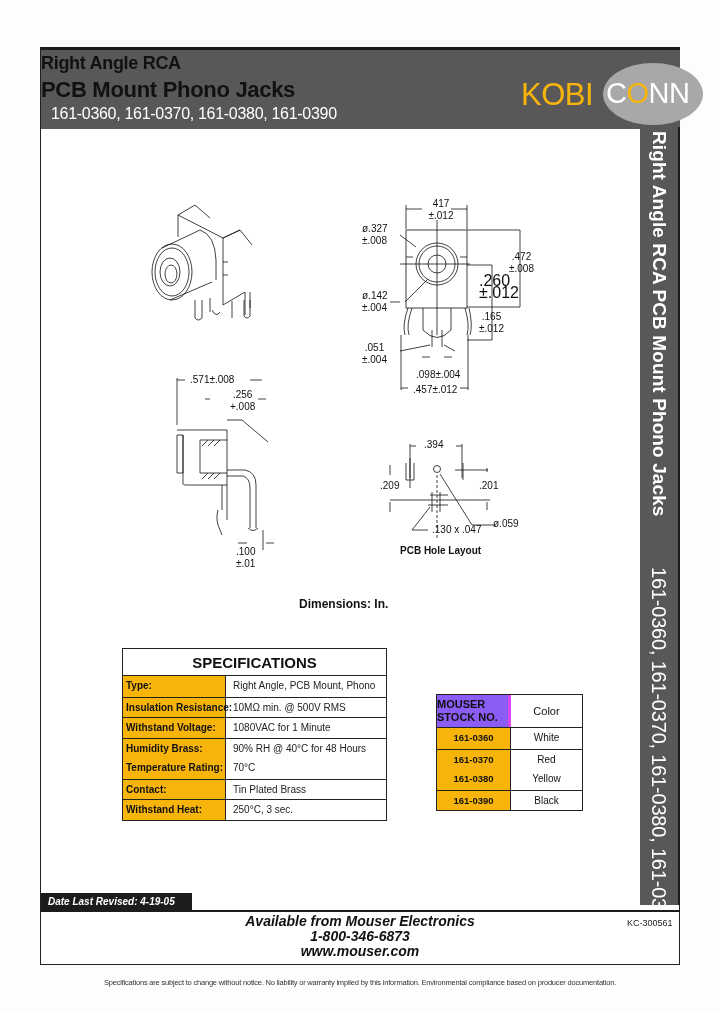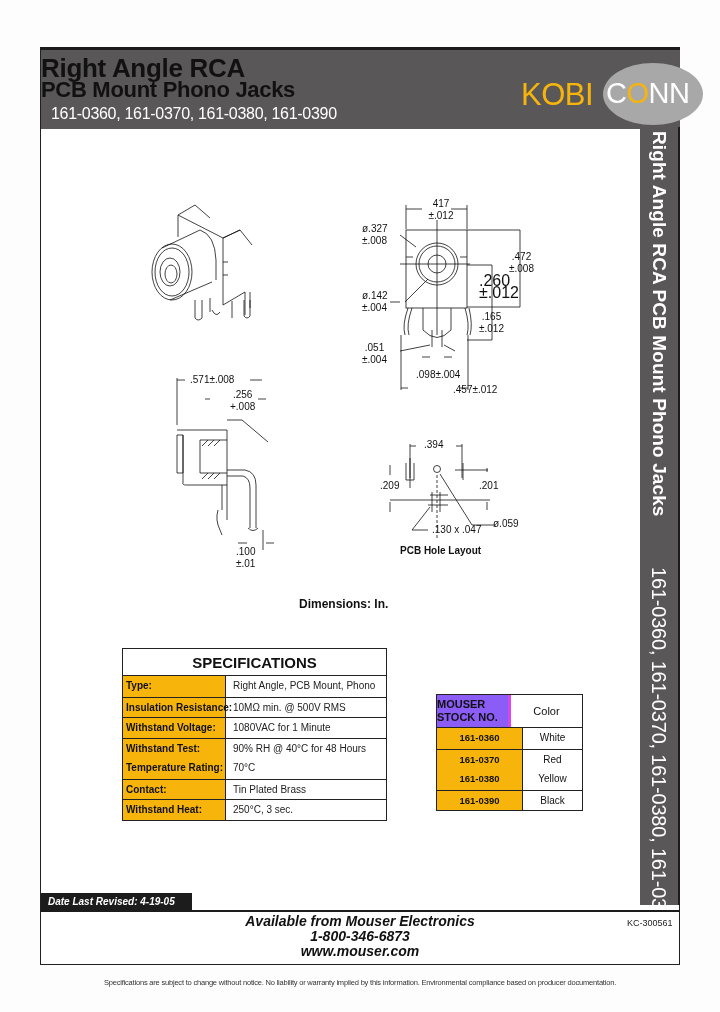--- a/index.html
+++ b/index.html
@@ -2,21 +2,21 @@
 <html><head>
 <meta charset="utf-8">
 <style>
   * { box-sizing: border-box; margin: 0; padding: 0; }
   html, body { width: 720px; height: 1012px; background: #fdfdfd; overflow: hidden; }
   body { position: relative; font-family: "Liberation Sans", sans-serif; color: #111; }
 
   .frame { position: absolute; left: 40px; top: 47px; width: 640px; height: 918px; border: 1px solid #222; background: #fff; }
 
   .header { position: absolute; left: 40px; top: 47px; width: 640px; height: 82px; background: #595757; border-top: 3px solid #1c1c1c; border-left: 1px solid #222; }
-  .title1 { position: absolute; left: 0; width: 420px; top: 3px; font-size: 26px; font-weight: bold; letter-spacing: -0.3px; }
+  .title1 { position: absolute; left: 0; width: 420px; top: 3px; font-size: 18px; font-weight: bold; letter-spacing: -0.3px; }
   .title2 { position: absolute; left: 0; width: 420px; top: 27px; font-size: 22px; font-weight: bold; letter-spacing: -0.3px; }
   .part-list { position: absolute; left: 10px; top: 55px; font-size: 16px; color: #fff; letter-spacing: -0.3px; }
 
   .logo { position: absolute; left: 470px; top: 7px; width: 170px; height: 70px; }
   .logo-ellipse { position: absolute; left: 92px; top: 6px; width: 100px; height: 62px; border-radius: 50%; background: #a9a8a8; }
   .logo-kobi { position: absolute; left: 10px; top: 20px; font-size: 31px; color: #f7b50c; letter-spacing: -0.5px; }
   .logo-conn { position: absolute; left: 95px; top: 20px; font-size: 29px; color: #fff; letter-spacing: -0.5px; }
   .logo-conn .o { color: #f7b50c; }
 
   .side-band { position: absolute; left: 640px; top: 127px; width: 40px; height: 778px; background: #595757; border-right: 2px solid #1c1c1c; }
@@ -35,21 +35,21 @@
   .spec-row.bt { border-top: 1px solid #222; }
   .spec-key { width: 103px; background: #f7b50c; font-size: 10px; font-weight: bold; padding-left: 3px; line-height: 20px; border-right: 1px solid #222; color: #111; white-space: nowrap; }
   .spec-val { flex: 1; font-size: 10px; padding-left: 7px; line-height: 20px; white-space: nowrap; color: #222; }
 
   .stock { position: absolute; left: 436px; top: 694px; width: 147px; border: 1px solid #222; background: #fff; }
   .stock-head { display: flex; height: 33px; border-bottom: 1px solid #222; }
   .stock-head .k { width: 74px; background: #8b5cf6; font-size: 11px; font-weight: bold; text-align: left; line-height: 13px; padding-top: 3px; border-right: 3px solid #d946ef; }
   .stock-head .v { flex: 1; font-size: 11px; text-align: center; line-height: 33px; }
   .stock-row { display: flex; height: 20.5px; }
   .stock-row.bt { border-top: 1px solid #222; }
-  .stock-row .k { width: 86px; background: #f7b50c; font-size: 9.5px; font-weight: bold; text-align: center; line-height: 20px; border-right: 1px solid #222; }
+  .stock-row .k { width: 74px; background: #f7b50c; font-size: 9.5px; font-weight: bold; text-align: center; line-height: 20px; border-right: 1px solid #222; }
   .stock-row .v { flex: 1; font-size: 10px; text-align: center; line-height: 20px; }
 
   .revised { position: absolute; left: 41px; top: 893px; width: 151px; height: 17px; background: #1c1c1c; color: #fff; font-size: 10px; font-style: italic; font-weight: bold; line-height: 17px; padding-left: 7px; white-space: nowrap; }
   .footer-rule { position: absolute; left: 41px; top: 910px; width: 639px; height: 2px; background: #1c1c1c; }
   .avail { position: absolute; left: 150px; top: 914px; width: 420px; text-align: center; font-size: 14px; font-weight: bold; font-style: italic; line-height: 15px; }
   .kc { position: absolute; left: 627px; top: 918px; font-size: 9px; color: #222; }
   .disclaimer { position: absolute; left: 0; top: 978px; width: 720px; text-align: center; font-size: 7.5px; color: #333; letter-spacing: -0.2px; }
 </style>
 </head>
 <body>
@@ -107,21 +107,21 @@
     <path d="M51 150 L51 205 M118 150 L118 205 M51 203 L58 203 M110 203 L118 203"></path>
   </svg>
   <div style="position:absolute;left:76px;top:13px;font-size:10px;text-align:center;width:30px;line-height:12px;"><span>417</span><br><span>±.012</span></div>
   <div style="position:absolute;left:12px;top:38px;font-size:10px;line-height:12px;"><span>ø.327</span><br><span>±.008</span></div>
   <div style="position:absolute;left:12px;top:105px;font-size:10px;line-height:12px;"><span>ø.142</span><br><span>±.004</span></div>
   <div style="position:absolute;left:159px;top:66px;font-size:10px;line-height:12px;text-align:center;"><span>.472</span><br><span>±.008</span></div>
   <div style="position:absolute;left:129px;top:90px;font-size:16px;line-height:12px;"><span>.260</span><br><span>±.012</span></div>
   <div style="position:absolute;left:129px;top:126px;font-size:10px;line-height:12px;text-align:center;"><span>.165</span><br><span>±.012</span></div>
   <div style="position:absolute;left:12px;top:157px;font-size:10px;line-height:12px;text-align:center;"><span>.051</span><br><span>±.004</span></div>
   <div style="position:absolute;left:66px;top:184px;font-size:10px;">.098±.004</div>
-  <div style="position:absolute;left:63px;top:199px;font-size:10px;margin-left:40px;">.457±.012</div>
+  <div style="position:absolute;left:63px;top:199px;font-size:10px;">.457±.012</div>
 </div>
 
 <div class="drawing" style="left:150px;top:370px;">
   <svg width="140" height="200" viewBox="0 0 140 200" fill="none" stroke="#111" stroke-width="0.8">
     <path d="M27 8 L27 55 M27 10 L35 10 M100 10 L112 10"></path>
     <path d="M55 29 L60 29 M108 29 L116 29"></path>
     <path d="M27 60 L77 60 L77 150 M77 50 L92 50 L118 72"></path>
     <path d="M27 65 L33 65 L33 103 L27 103 Z"></path>
     <path d="M33 65 L33 112 Q32 115 36 115 L77 115"></path>
     <path d="M50 70 L77 70 M50 103 L77 103 M50 70 L50 103"></path>
@@ -165,21 +165,21 @@
     </div>
   <div class="spec-row bt">
       <div class="spec-key">Insulation Resistance:</div>
       <div class="spec-val">10MΩ min. @ 500V RMS</div>
     </div>
   <div class="spec-row bt">
       <div class="spec-key">Withstand Voltage:</div>
       <div class="spec-val">1080VAC for 1 Minute</div>
     </div>
   <div class="spec-row bt">
-      <div class="spec-key">Withstand Test:</div>
+      <div class="spec-key">Humidity Brass:</div>
       <div class="spec-val">90% RH @ 40°C for 48 Hours</div>
     </div>
   <div class="spec-row">
       <div class="spec-key">Temperature Rating:</div>
       <div class="spec-val">70°C</div>
     </div>
   <div class="spec-row bt">
       <div class="spec-key">Contact:</div>
       <div class="spec-val">Tin Plated Brass</div>
     </div>

